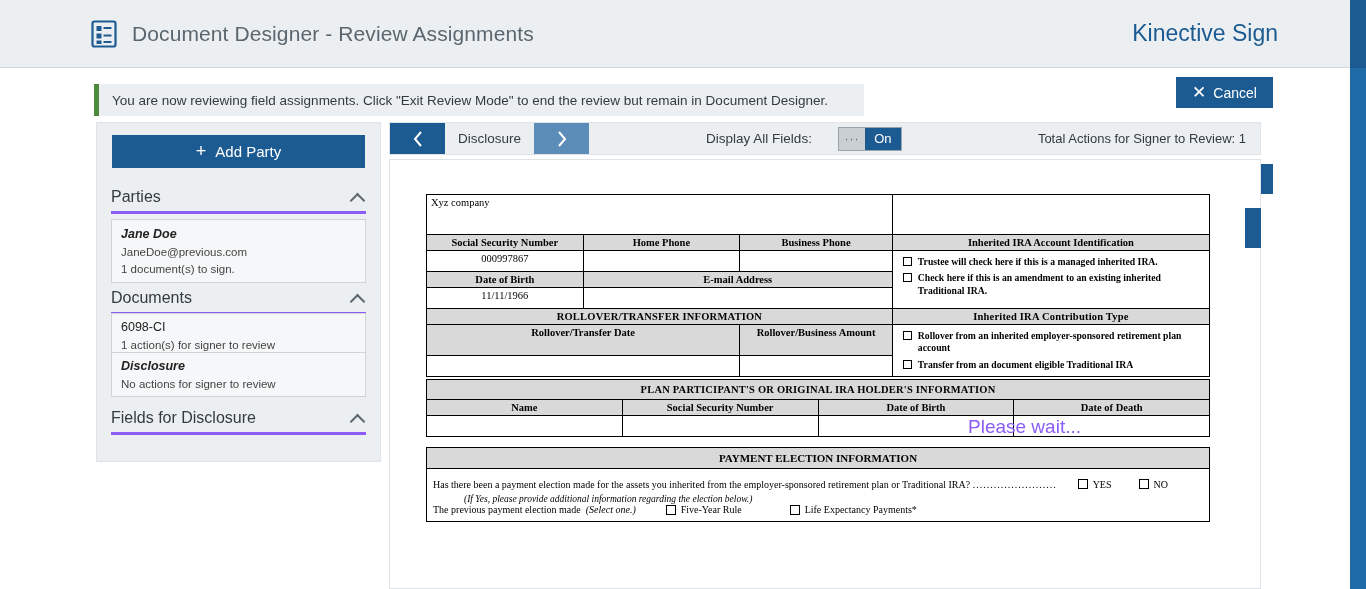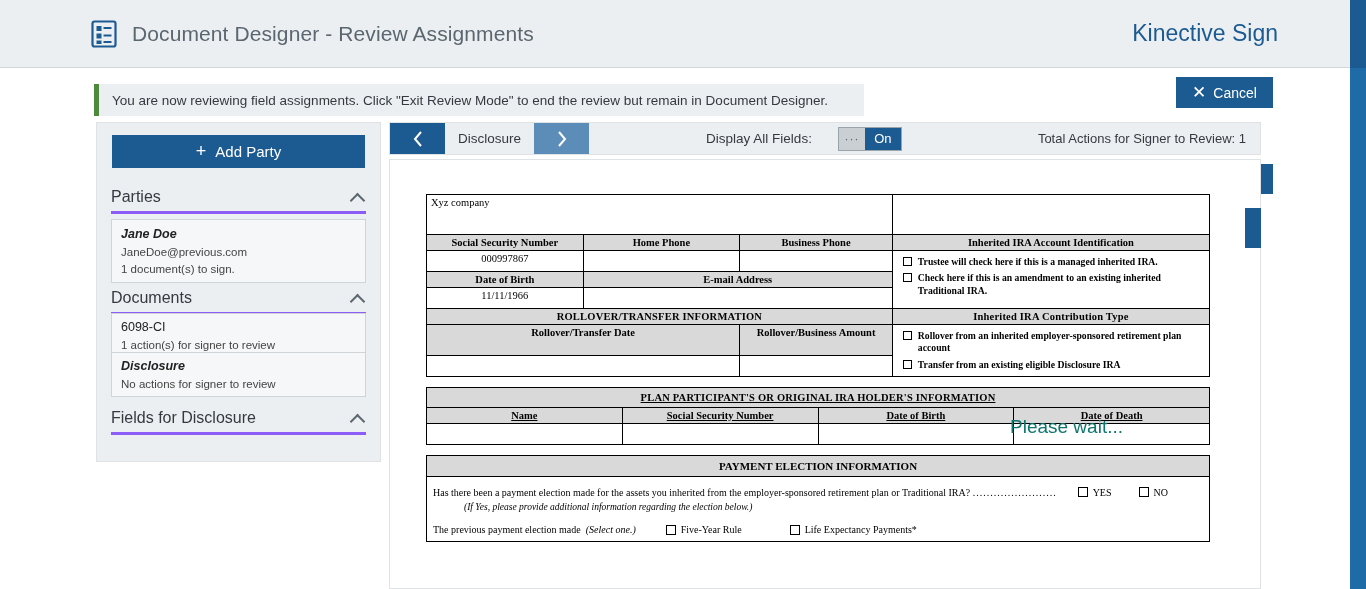--- a/index.html
+++ b/index.html
@@ -192,22 +192,22 @@
     width: 872px; height: 430px;
     background: #ffffff;
     border: 1px solid #dfe3e6;
     overflow: hidden;
   }
   .scroll-thumb {
     position: absolute; left: 1245px; top: 208px;
     width: 16px; height: 40px; background: #1c5a92;
   }
   .please-wait {
-    position: absolute; left: 620px; top: 256px;
-    font-size: 19px; color: #0f766e;
+    position: absolute; left: 578px; top: 256px;
+    font-size: 19px; color: #8b5cf6;
     z-index: 5; pointer-events: none; text-align: center;
   }
 
   .page {
     position: absolute; left: 36px; top: 34px;
     width: 784px;
     font-family: "Liberation Serif", serif;
     color: #000;
   }
   table.f { border-collapse: collapse; width: 100%; table-layout: fixed; }
@@ -232,21 +232,21 @@
   .sec {
     margin-top: 10px; border: 1px solid #000;
   }
   .sec-head {
     background: #d9d9d9; text-align: center; font-weight: bold;
     font-size: 11px; padding: 4px 0; border-bottom: 1px solid #000;
   }
   .pay-body { padding: 8px 6px 6px 6px; font-size: 10px; }
   .pay-body .q { line-height: 1.5; }
   .pay-body .note { font-style: italic; font-size: 9.5px; margin-top: 2px; padding-left: 31px; }
-  .pay-body .row2 { margin-top: 12px; display: flex; align-items: center; gap: 0; }
+  .pay-body .row2 { margin-top: 0; display: flex; align-items: center; gap: 0; }
   .dots { letter-spacing: 1px; color: #000; }
   .small-cb {
     display: inline-block; width: 10px; height: 10px;
     border: 1px solid #000; vertical-align: -1px; margin-right: 5px;
   }
   .topcell { height: 40px; }
 </style>
 </head>
 <body>
 
@@ -399,32 +399,32 @@
           <td class="bandtitle">Inherited IRA Contribution Type</td>
         </tr>
         <tr>
           <td class="hdr" colspan="2">Rollover/Transfer Date</td>
           <td class="hdr">Rollover/Business Amount</td>
           <td rowspan="2" style="padding:3px 6px;">
             <div class="cbrow">
               <span class="cb"></span><span class="txt">Rollover from an inherited employer-sponsored retirement plan account</span>
             </div>
             <div class="cbrow">
-              <span class="cb"></span><span class="txt">Transfer from an existing eligible Disclosure IRA</span>
+              <span class="cb"></span><span class="txt">Transfer from an document eligible Traditional IRA</span>
             </div>
           </td>
         </tr>
         <tr>
           <td class="blank" colspan="2"></td>
           <td class="blank"></td>
         </tr>
       </tbody>
         </table>
 
-      <table class="f" style="margin-top:10px;text-decoration:underline;">
+      <table class="f" style="margin-top:2px;">
         <tbody>
             <tr>
           <td class="bandtitle" colspan="4" style="padding:4px 0;">PLAN PARTICIPANT'S OR ORIGINAL IRA HOLDER'S INFORMATION</td>
         </tr>
         <tr>
           <td class="hdr" style="width:40%">Name</td>
           <td class="hdr" style="width:20%">Social Security Number</td>
           <td class="hdr" style="width:20%">Date of Birth</td>
           <td class="hdr" style="width:20%">Date of Death</td>
         </tr>

